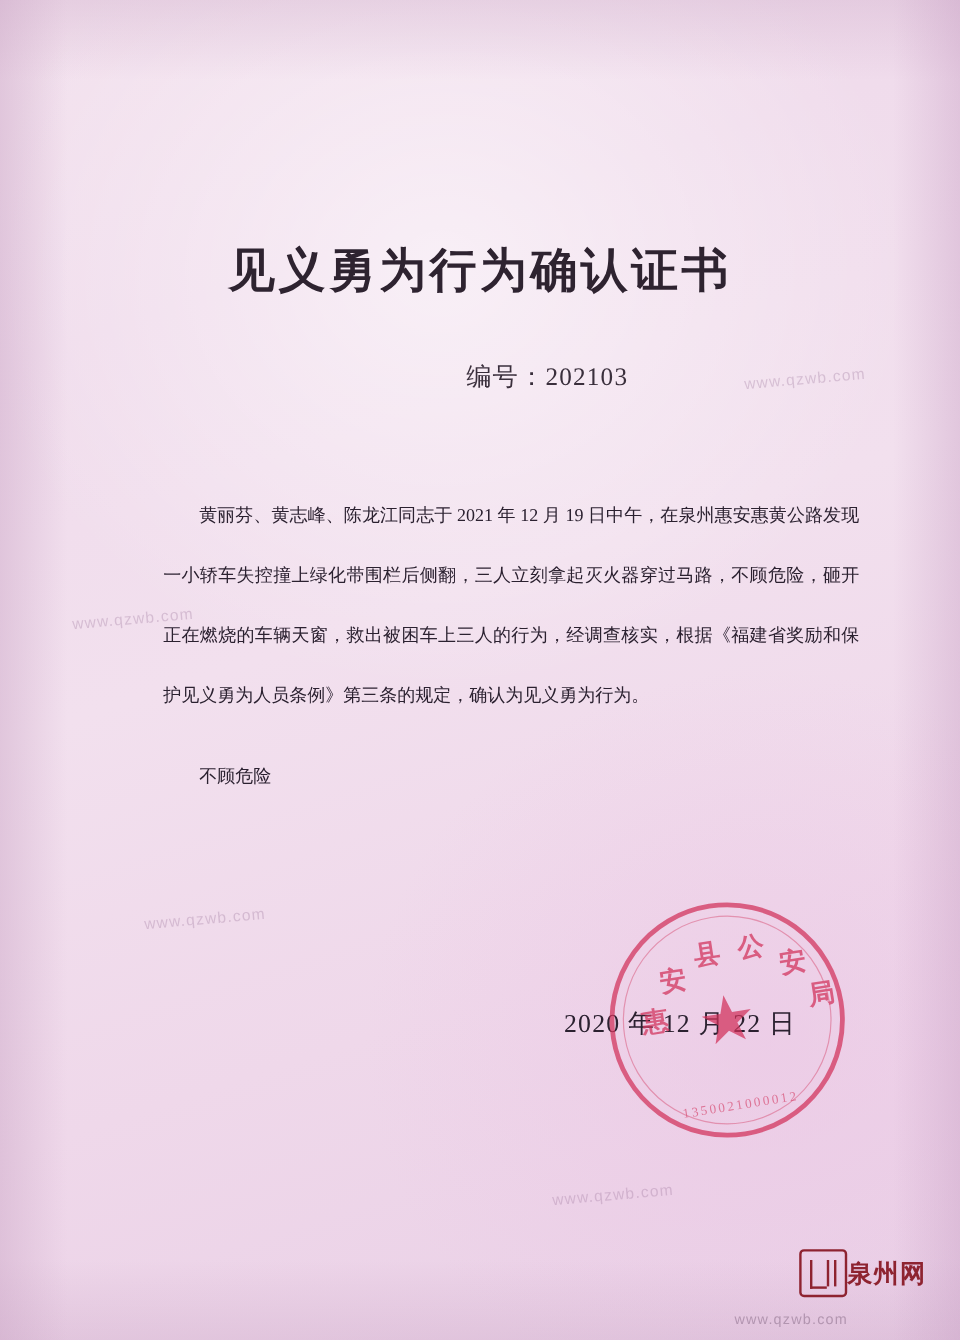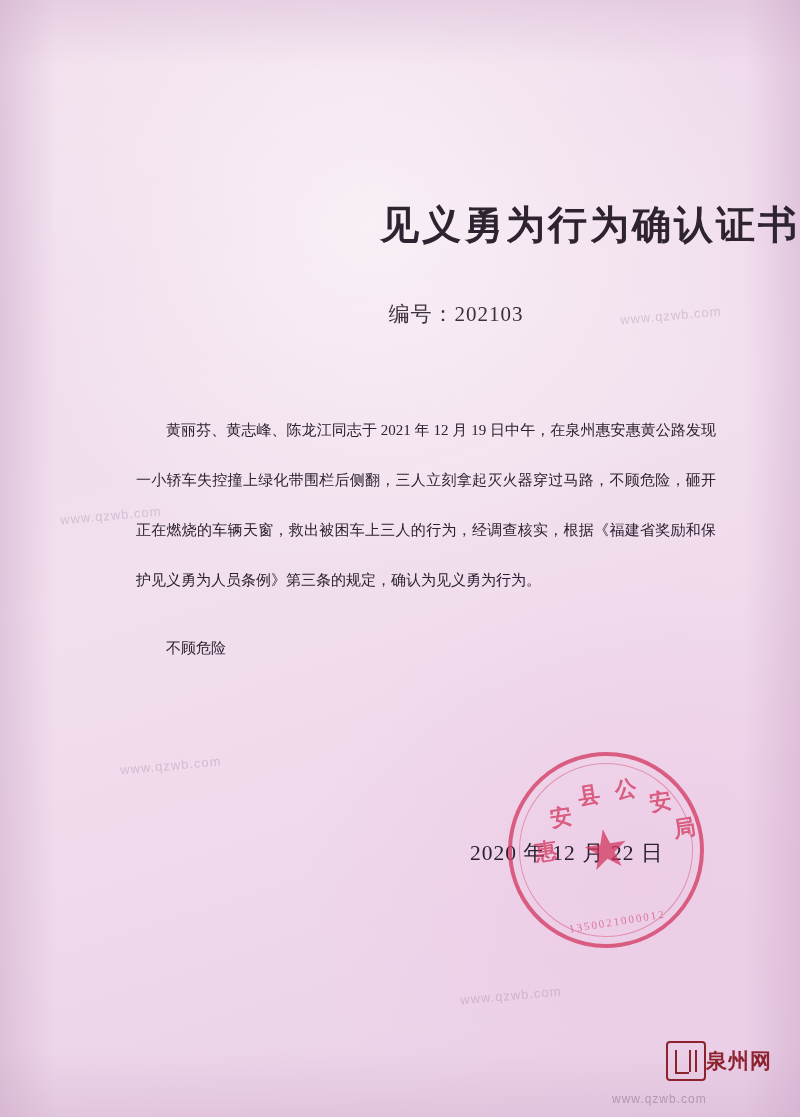--- a/index.html
+++ b/index.html
@@ -37,21 +37,21 @@
       linear-gradient(180deg, rgba(205,170,200,0.35) 0%, rgba(205,170,200,0) 6%,
                       rgba(205,170,200,0) 94%, rgba(205,170,200,0.35) 100%);
     pointer-events: none;
   }
 
   .doc-title {
     position: absolute;
     top: 198px;
     left: 0;
     width: 100%;
-    text-align: right;
+    text-align: center;
     font-size: 39px;
     font-weight: bold;
     letter-spacing: 3px;
     color: #2e2330;
     font-family: Liberation Sans, sans-serif;
   }
 
   .doc-serial {
     position: absolute;
     top: 300px;

